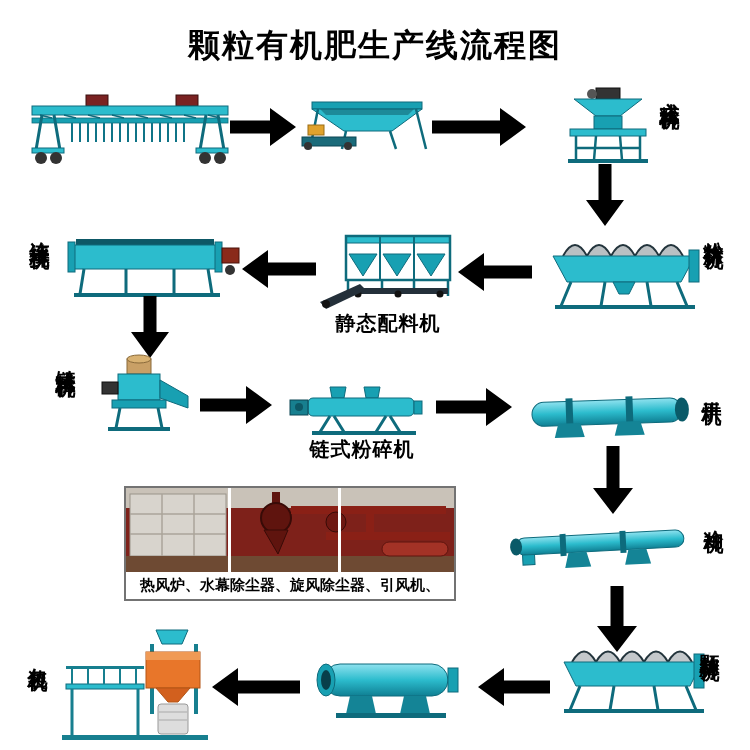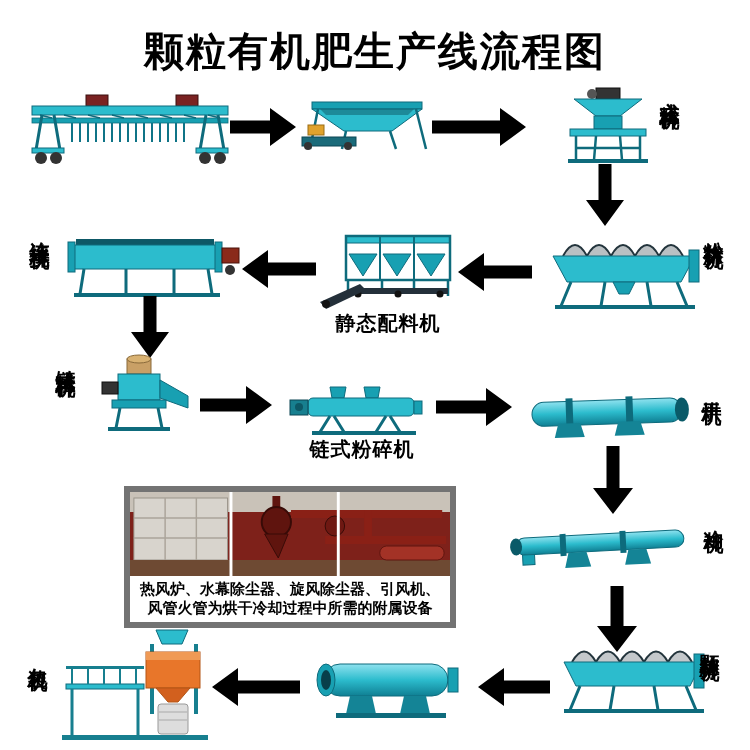--- a/index.html
+++ b/index.html
@@ -1,27 +1,27 @@
 <!DOCTYPE html>
 <html><head>
 <meta charset="utf-8">
 <style>
   * { margin:0; padding:0; box-sizing:border-box; }
   html,body { background:#ffffff; }
   body { font-family:"Liberation Sans","DejaVu Sans",sans-serif; }
   .canvas { position:relative; width:750px; height:750px; background:#ffffff; overflow:hidden; }
   .title { position:absolute; top:24px; left:0; width:750px; text-align:center;
-           font-size:40px; font-weight:bold; color:#000; letter-spacing:2px; }
+           font-size:32px; font-weight:bold; color:#000; letter-spacing:2px; }
   .machine { position:absolute; margin:0; }
   .machine svg { width:100%; height:100%; display:block; }
   .label { position:absolute; color:#000; font-weight:bold; font-size:20px; }
   .label-h { text-align:center; letter-spacing:1px; }
   .label-v { writing-mode:vertical-rl; text-orientation:upright; line-height:24px; letter-spacing:2px; }
   .arrow { position:absolute; }
-  .inset { position:absolute; left:124px; top:486px; width:332px; border:6px solid #737373; background:#fff; }
+  .inset { position:absolute; left:124px; top:486px; width:332px; border:2px solid #737373; background:#fff; }
   .inset-photo { display:block; width:100%; height:84px; }
   .inset-caption { padding:3px 2px 5px; text-align:center; font-size:15px; font-weight:bold;
                    line-height:19px; color:#000; }
 </style>
 </head>
 <body>
 
 <div class="canvas">
 
   <div class="title">颗粒有机肥生产线流程图</div>
@@ -217,21 +217,20 @@
       <rect x="165" y="18" width="155" height="8" fill="#8a2016"></rect>
       <rect x="240" y="18" width="8" height="34" fill="#8a2016"></rect>
       <rect x="200" y="44" width="124" height="8" fill="#8a2016"></rect>
       <rect x="256" y="54" width="66" height="14" rx="7" fill="#a33226" stroke="#5f140e"></rect>
       <circle cx="210" cy="34" r="10" fill="#6e1812" stroke="#380b07"></circle>
       <rect x="102" y="0" width="3" height="84" fill="#fff"></rect>
       <rect x="212" y="0" width="3" height="84" fill="#fff"></rect>
     </svg>
     <div class="inset-caption">
       <div>热风炉、水幕除尘器、旋风除尘器、引风机、</div>
-      <div>风管火管为烘干冷却过程中所需的附属设备</div>
     </div>
   </div>
 
   <figure class="machine" style="left:502px;top:512px;width:198px;height:62px">
     <svg viewBox="0 0 198 62">
       <defs>
         <linearGradient id="g2" x1="0" y1="0" x2="0" y2="1">
           <stop offset="0" stop-color="#8fe2ef"></stop>
             <stop offset="0.5" stop-color="#2cbccd"></stop>
             <stop offset="1" stop-color="#0f7f93"></stop>

